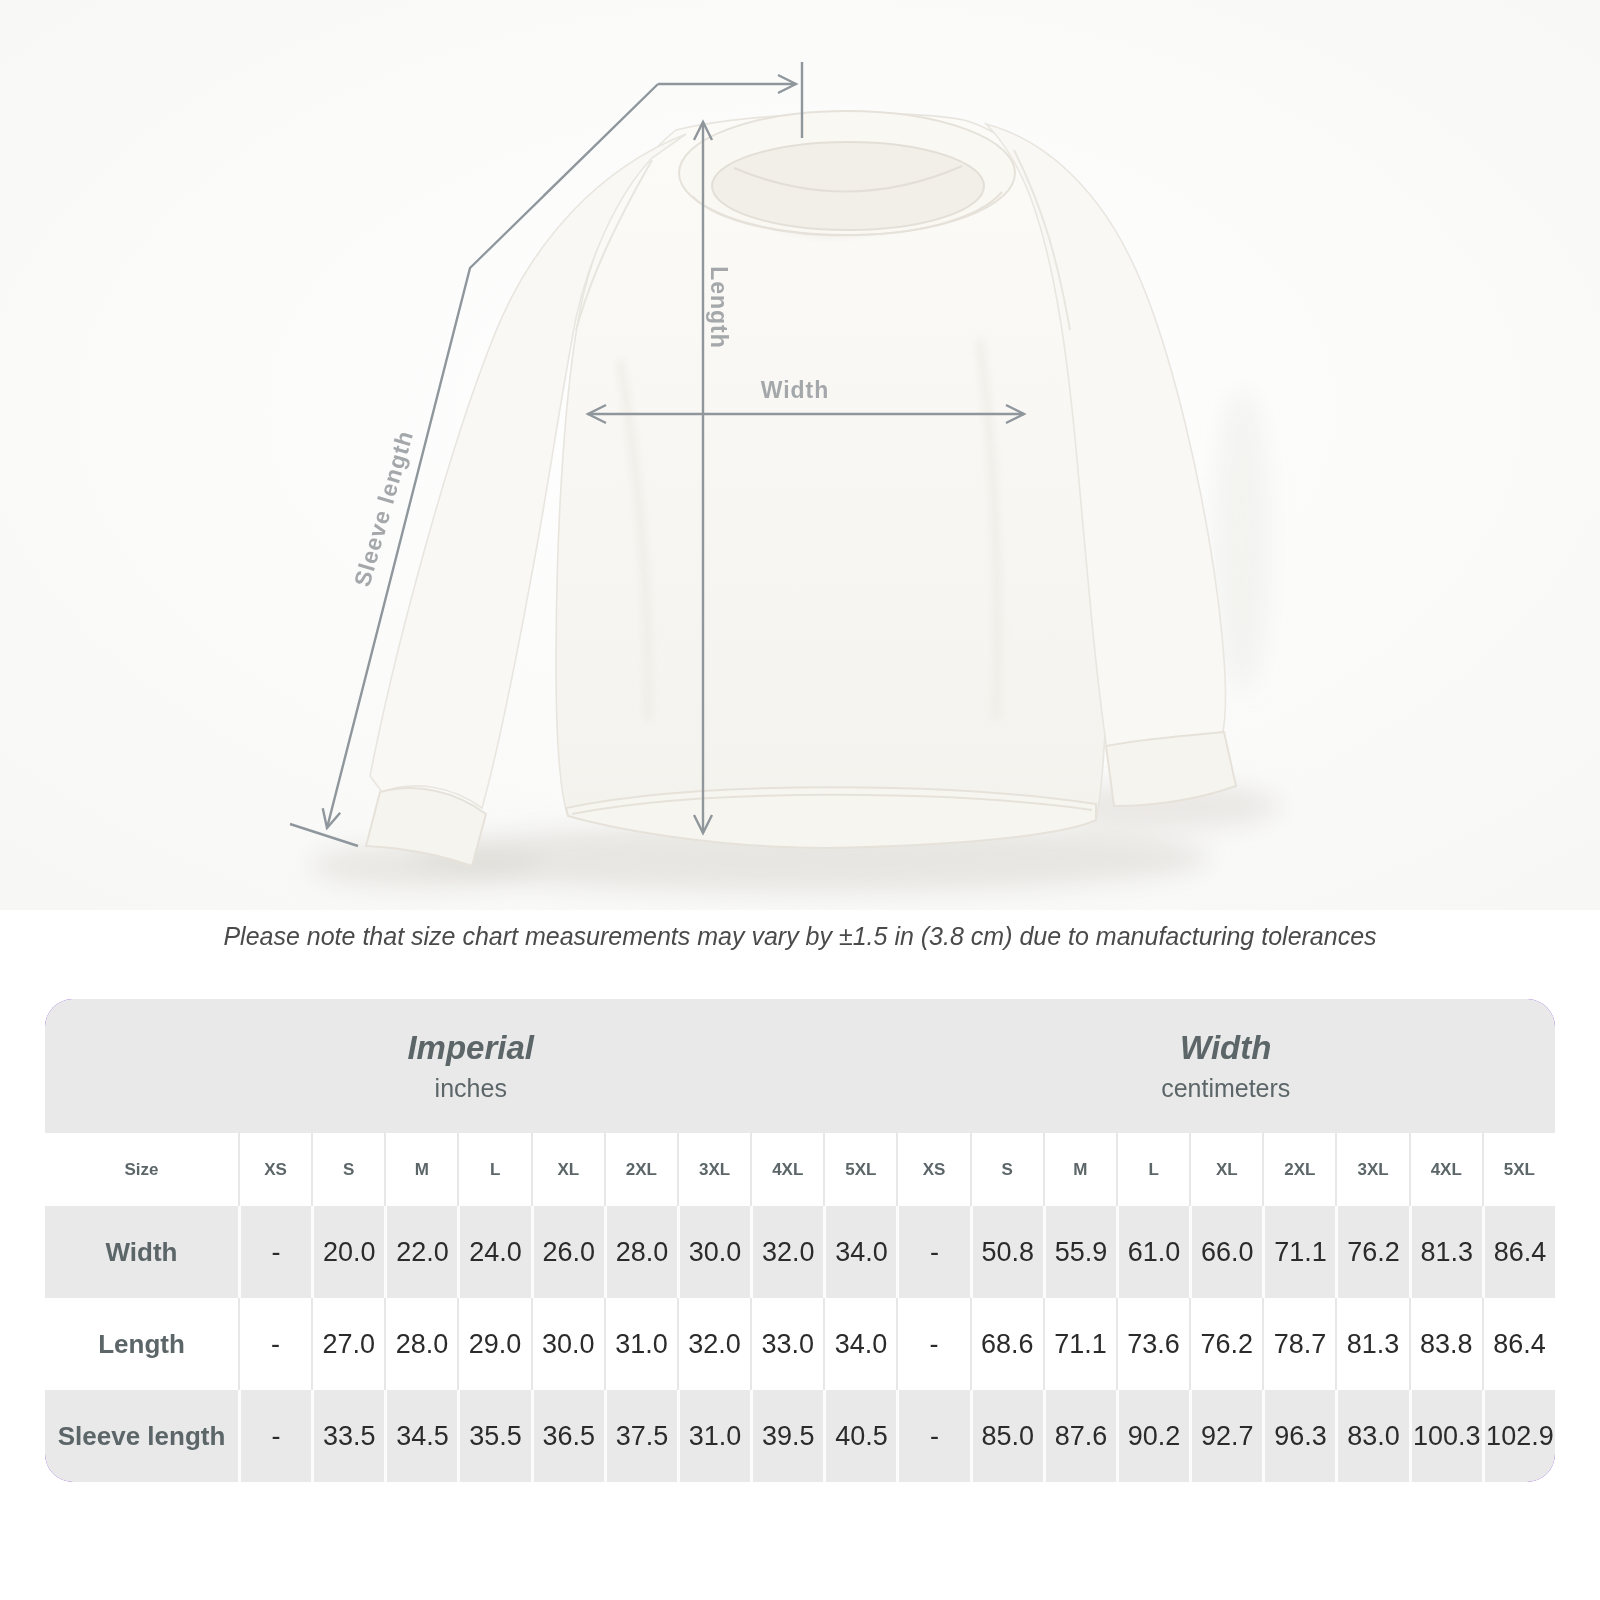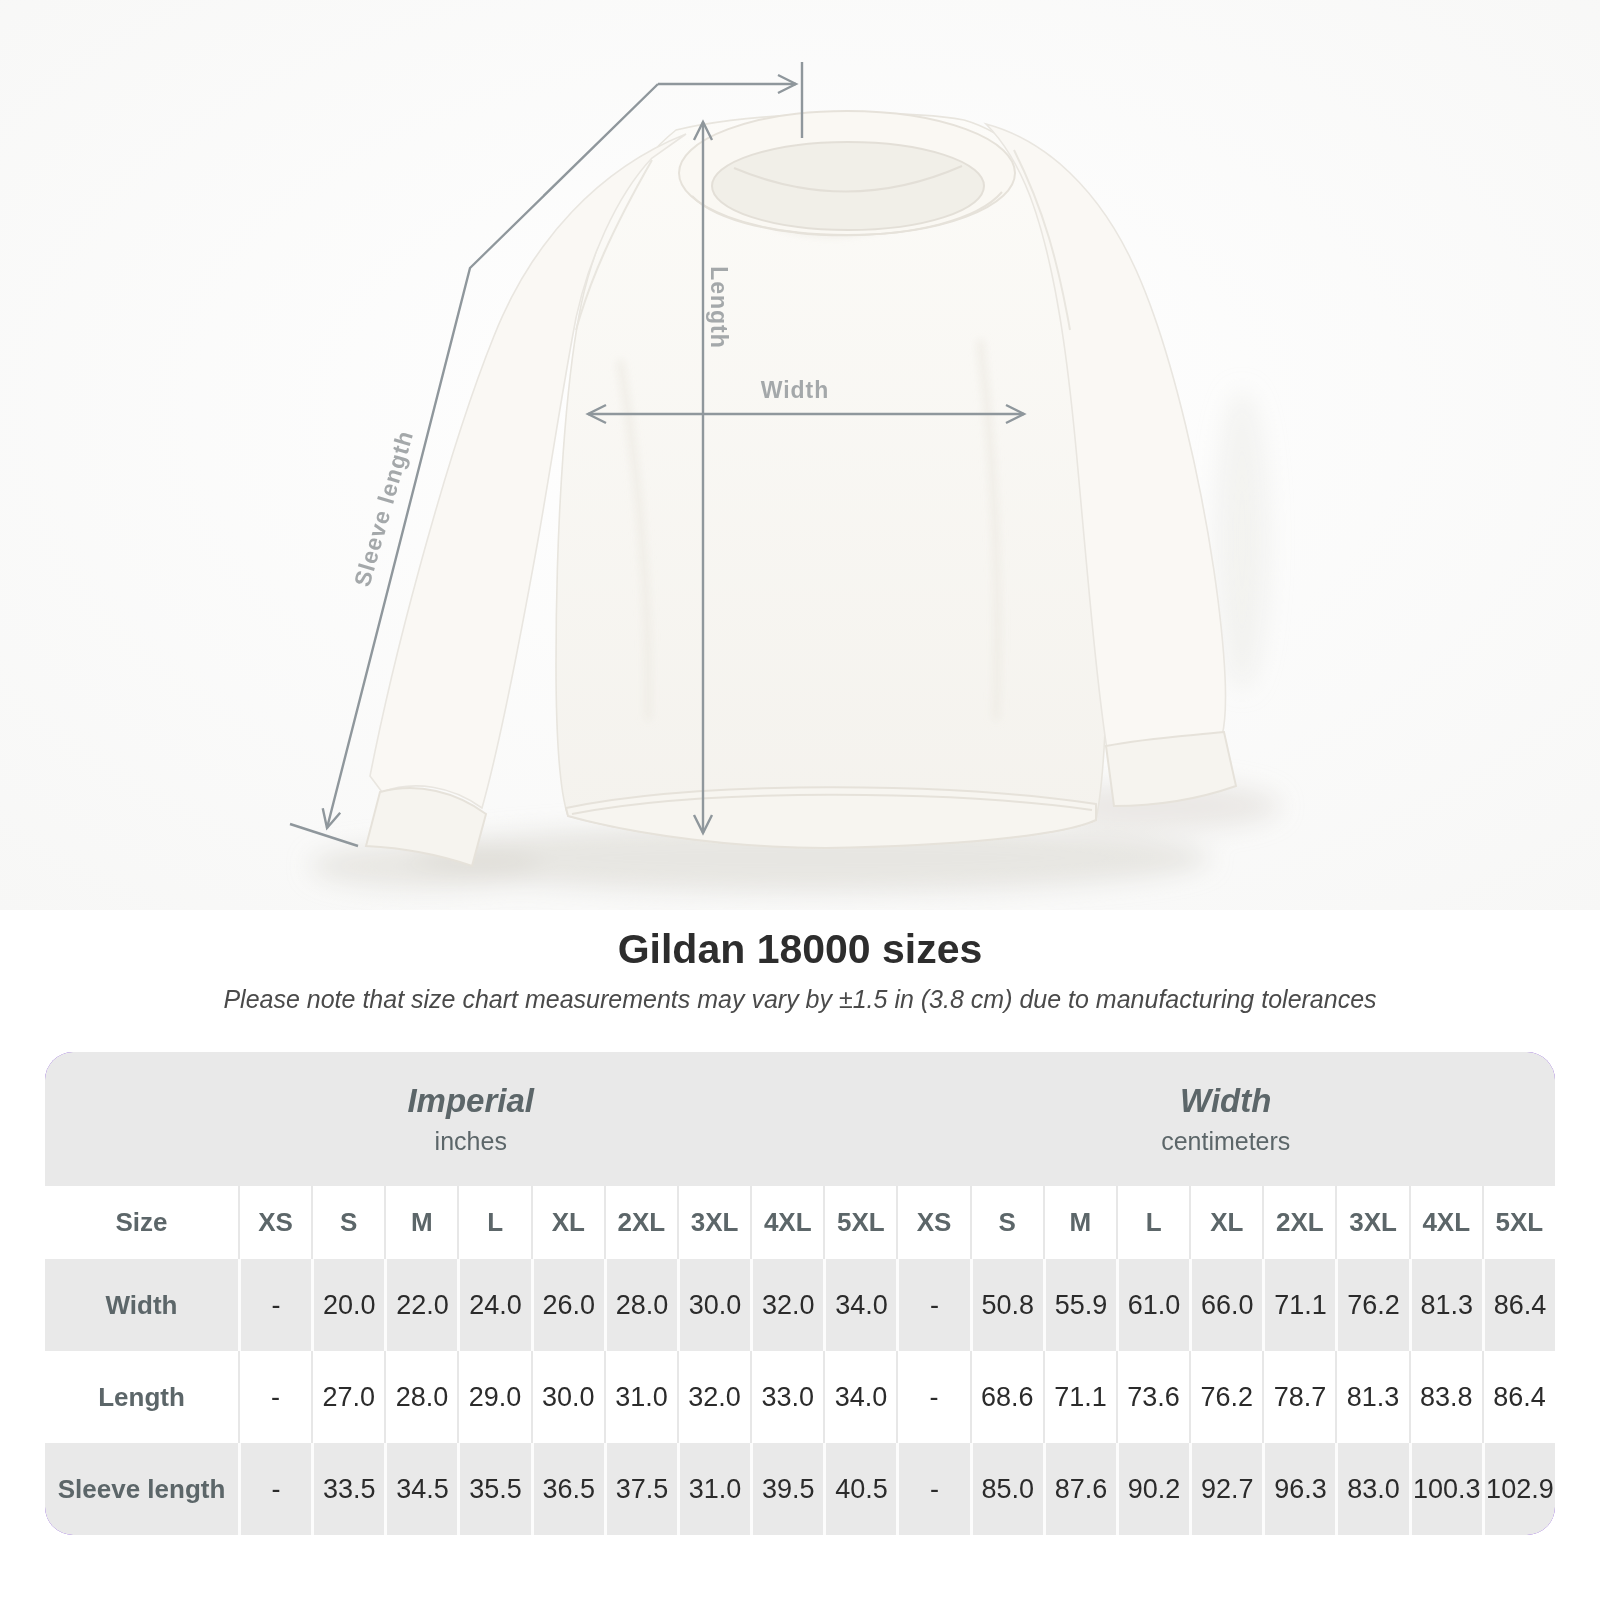--- a/index.html
+++ b/index.html
@@ -12,31 +12,31 @@
   .mlabel.len{left:663px;top:294px;width:110px;text-align:center;transform:rotate(90deg);}
   .mlabel.wid{left:740px;top:377px;width:110px;text-align:center;}
   .mlabel.slv{left:299px;top:495px;width:170px;text-align:center;transform:rotate(-74deg);}
 
   
   .heading{text-align:center;}
   .heading h1{margin:16px 0 0;font-size:41px;font-weight:bold;color:#2d2d2d;}
   .heading .subtitle{margin:12px 0 0;font-size:25px;font-style:italic;color:#4a4a4a;}
 
   
-  .table{width:1510px;margin:38px auto 0;display:grid;
+  .table{width:1510px;margin:48px auto 0;display:grid;
          grid-template-columns:193px repeat(18,1fr);
          grid-template-rows:134px 73px 92px 92px 92px;
          border-radius:28px;overflow:hidden;background:#6d28d9;}
   .cell{display:flex;align-items:center;justify-content:center;}
   .group{flex-direction:column;background:#e9e9e9;gap:7px;}
   .g1{grid-row:1;grid-column:1 / span 10;}
   .g2{grid-row:1;grid-column:11 / span 9;}
   .g-label{font-size:33px;font-weight:bold;font-style:italic;color:#5c6669;}
   .g-sub{font-size:25px;color:#5c6669;}
-  .hd{font-weight:bold;color:#5c6669;font-size:26px;}
+  .hd{font-weight:bold;color:#5c6669;font-size:17px;}
   .rowlabel{font-weight:bold;color:#5c6669;font-size:26px;}
   .val{font-size:27px;color:#2b2b2b;}
   .bg-gray{background:#e9e9e9;}
   .bg-white{background:#ffffff;}
   .sep-g{border-left:2px solid #e7e7e7;}
   .sep-w{border-left:3px solid #fcfcfc;}
 </style>
 </head>
 <body>
 
@@ -124,21 +124,20 @@
         <path d="M 588,414 H 1024" marker-start="url(#arr)" marker-end="url(#arr)"></path>
       </g>
     </svg>
 
     <div class="mlabel len">Length</div>
     <div class="mlabel wid">Width</div>
     <div class="mlabel slv">Sleeve length</div>
   </div>
 
   <div class="heading">
-    <h1>Gildan 18000 sizes</h1>
     <p class="subtitle">Please note that size chart measurements may vary by ±1.5 in (3.8 cm) due to manufacturing tolerances</p>
   </div>
 
   <div class="table" id="size-table">
     <div class="cell group g1">
       <div class="g-label">Imperial</div>
       <div class="g-sub">inches</div>
     </div>
     <div class="cell group g2">
       <div class="g-label">Width</div>

